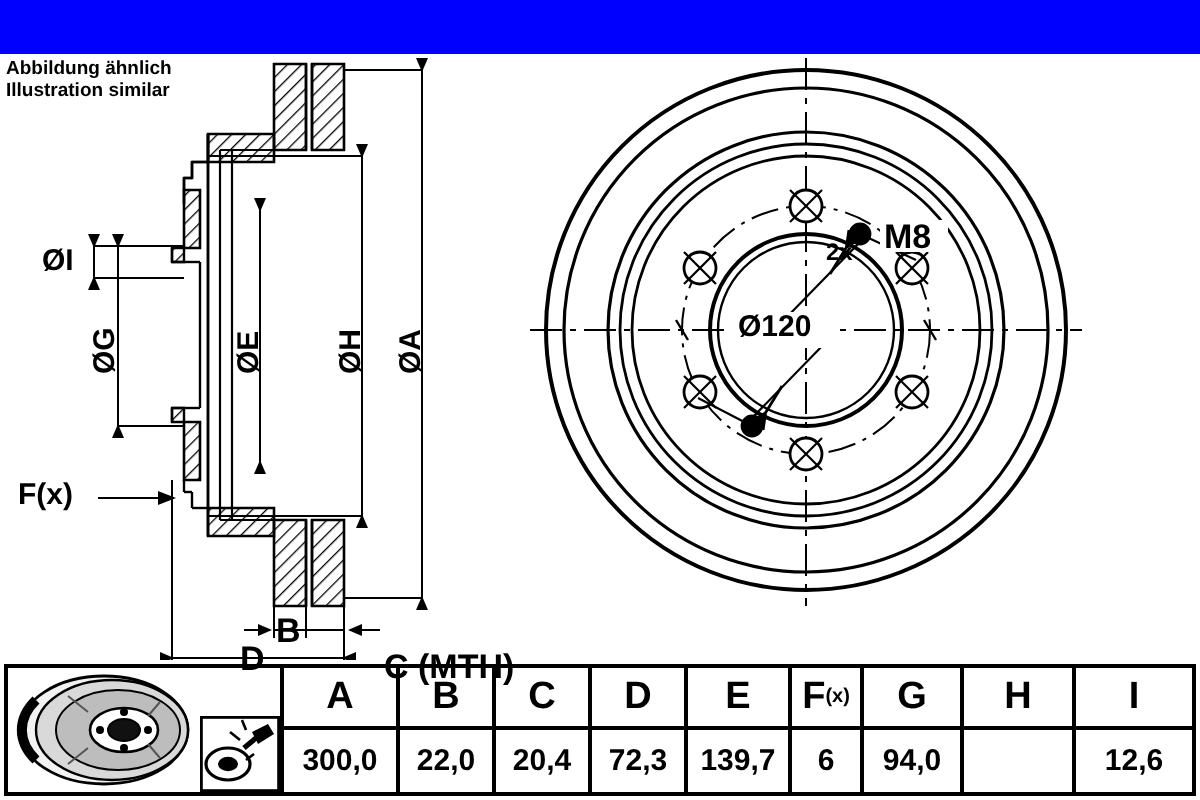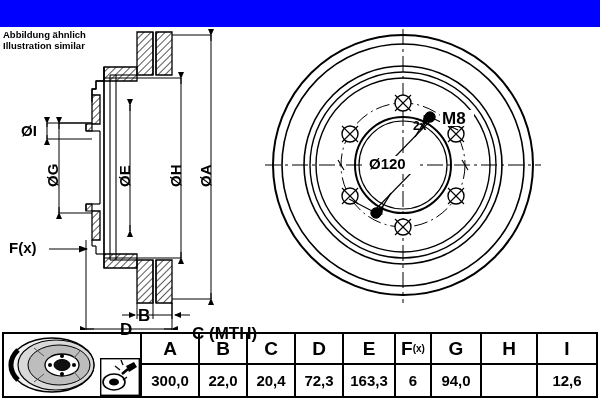--- a/index.html
+++ b/index.html
@@ -302,21 +302,21 @@
     <div class="cellcol" style="width:48px">
       <div class="chead">C</div>
       <div class="cval">20,4</div>
     </div>
     <div class="cellcol" style="width:48px">
       <div class="chead">D</div>
       <div class="cval">72,3</div>
     </div>
     <div class="cellcol" style="width:52px">
       <div class="chead">E</div>
-      <div class="cval">163,3</div>
+      <div class="cval">139,7</div>
     </div>
     <div class="cellcol" style="width:36px">
       <div class="chead fx">
           <span>F</span>
           <sub>(x)</sub>
         </div>
       <div class="cval">6</div>
     </div>
     <div class="cellcol" style="width:50px">
       <div class="chead">G</div>

